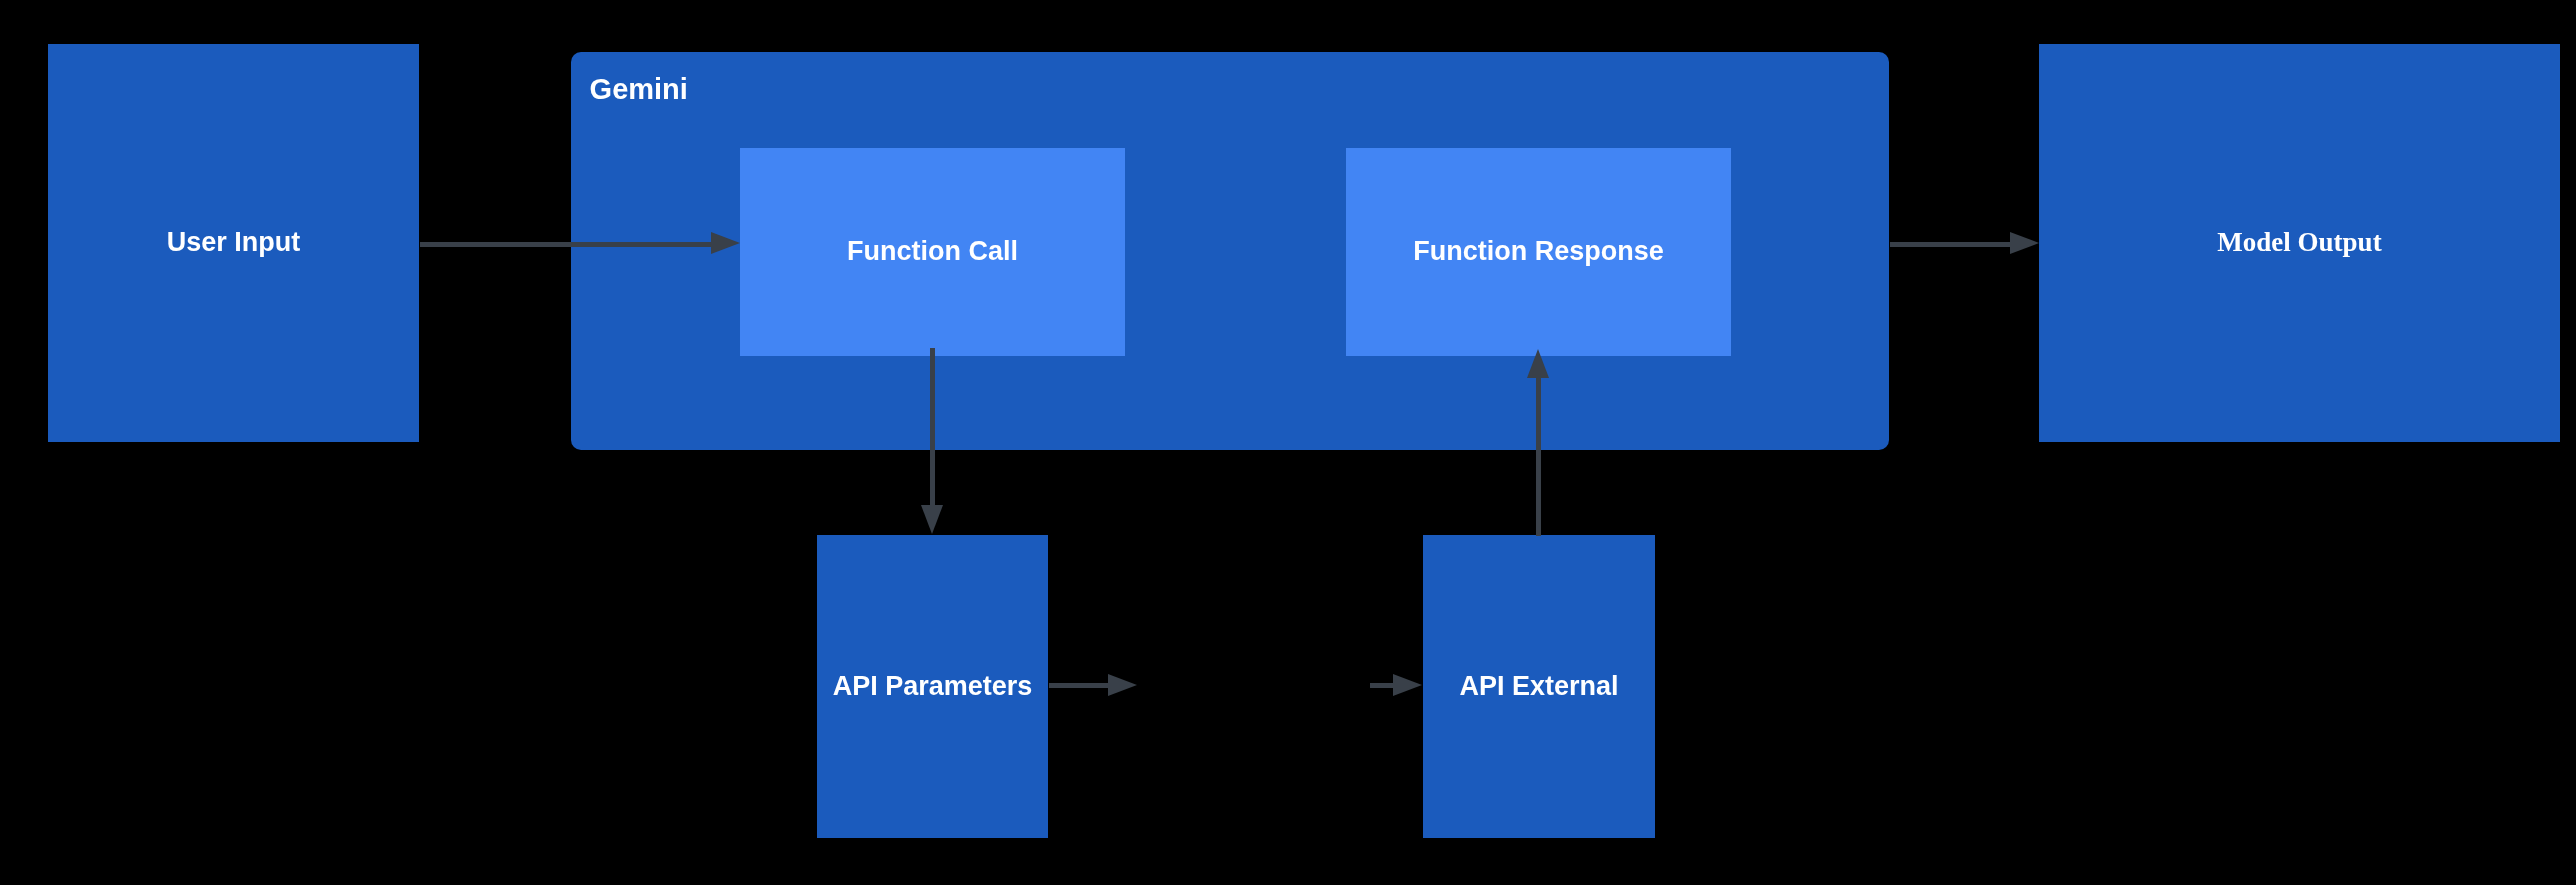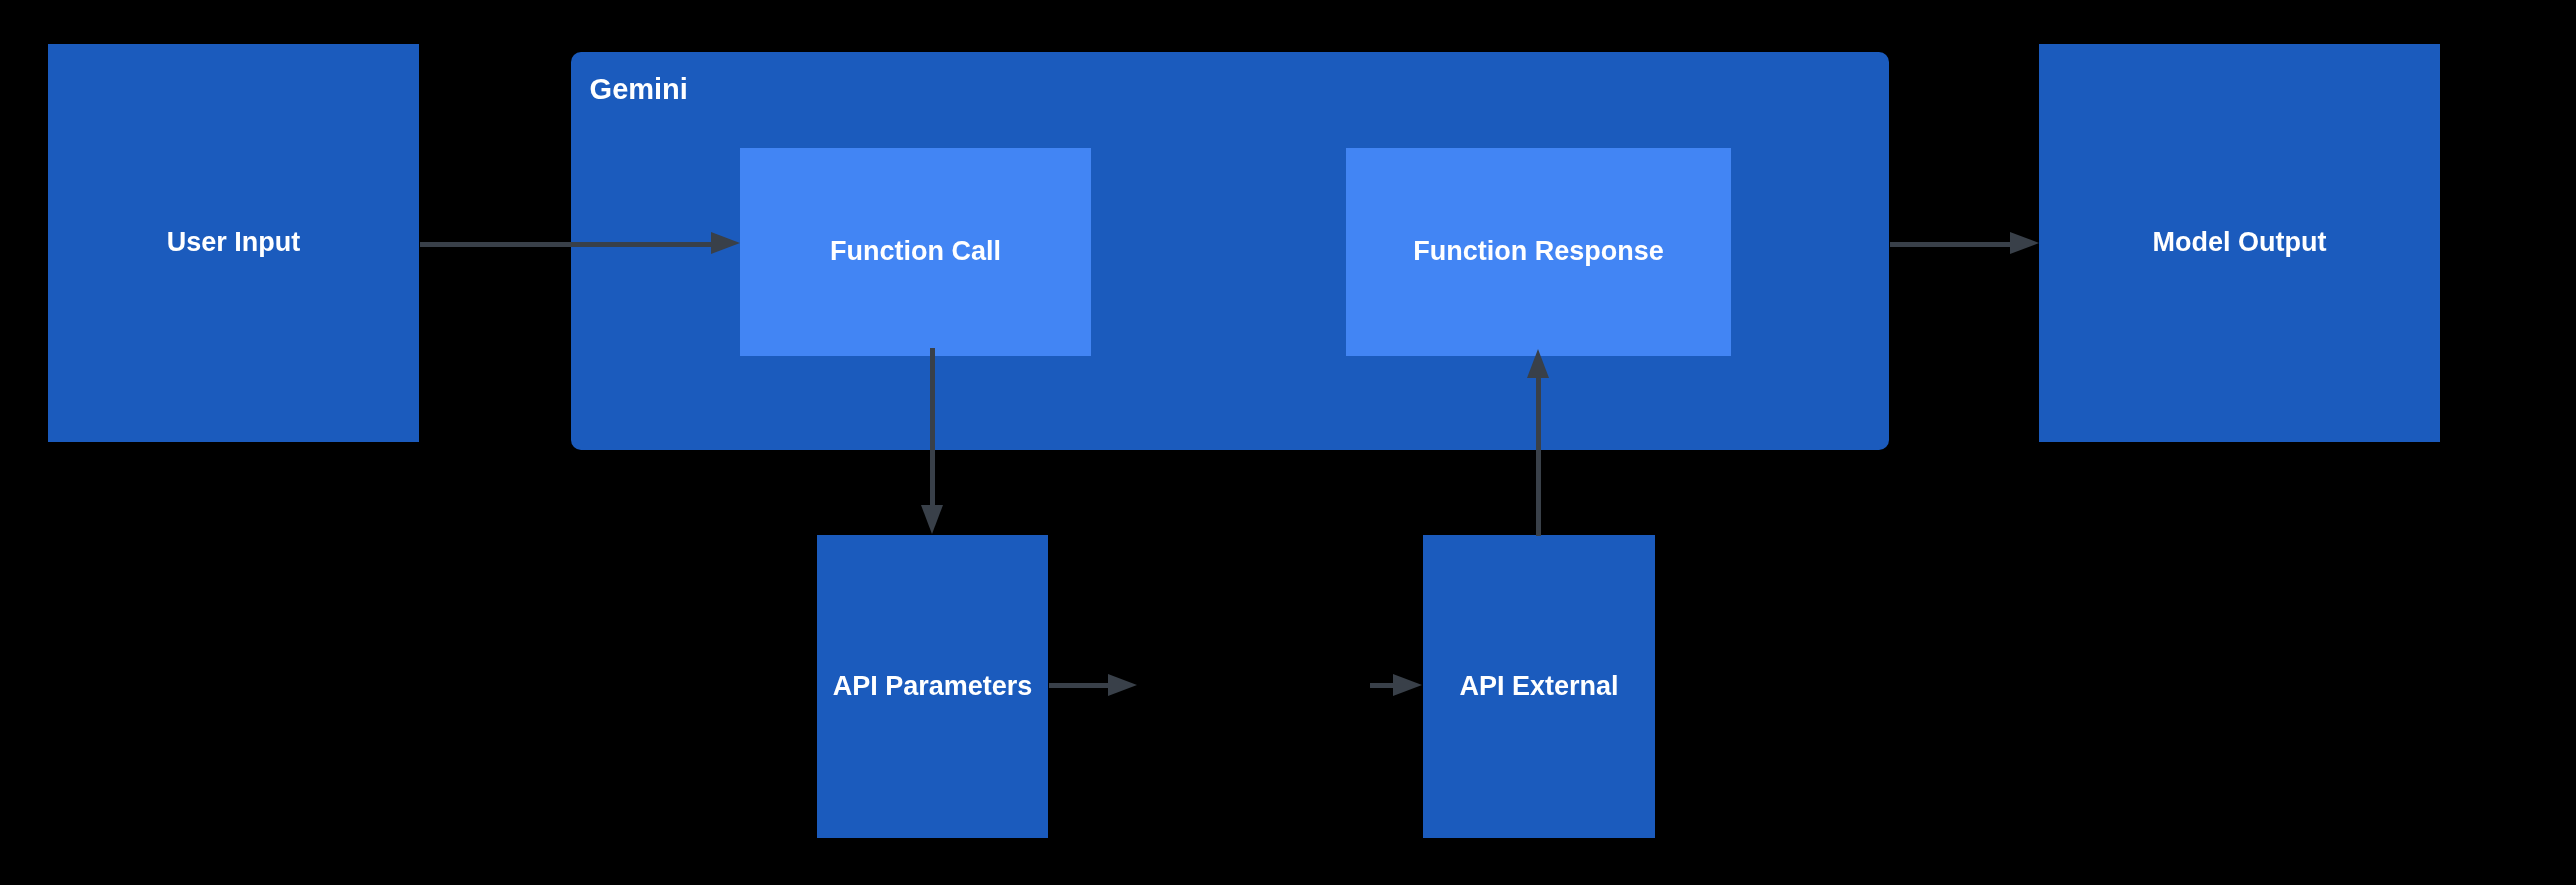--- a/index.html
+++ b/index.html
@@ -80,30 +80,30 @@
 
 <div class="canvas">
 
   <div class="node big" style="left:48px; top:44px; width:371px; height:398px;">
     <span>User Input</span>
   </div>
 
   <div class="container" style="left:571px; top:44px; width:1318px; height:398px;margin-top:8px;">
     <span class="container-label">Gemini</span>
 
-    <div class="node inner" style="left:169px; top:96px; width:351px; height:208px;">
+    <div class="node inner" style="left:169px; top:96px; width:385px; height:208px;">
       <span>Function Call</span>
     </div>
 
     <div class="node inner" style="left:775px; top:96px; width:385px; height:208px;text-align:right;">
       <span>Function Response</span>
     </div>
   </div>
 
-  <div class="node big" style="left:2039px; top:44px; width:401px; height:398px;">
+  <div class="node big" style="left:2039px; top:44px; width:521px; height:398px;font-family:Liberation Serif, serif;">
     <span>Model Output</span>
   </div>
 
   <div class="node big" style="left:817px; top:535px; width:231px; height:303px;">
     <span class="wrap-label">API Parameters</span>
   </div>
 
 
   <div class="node big" style="left:1423px; top:535px; width:232px; height:303px;">
     <span class="wrap-label">API External</span>

